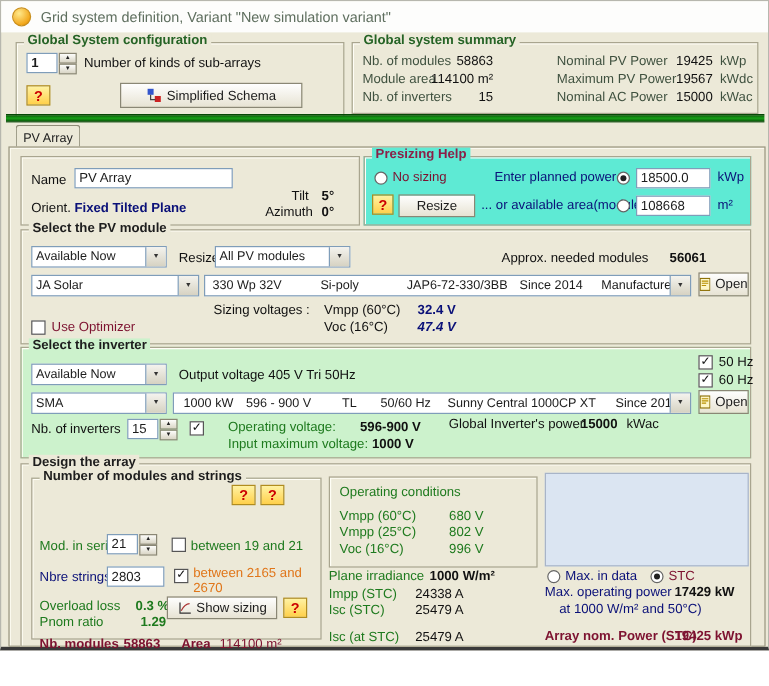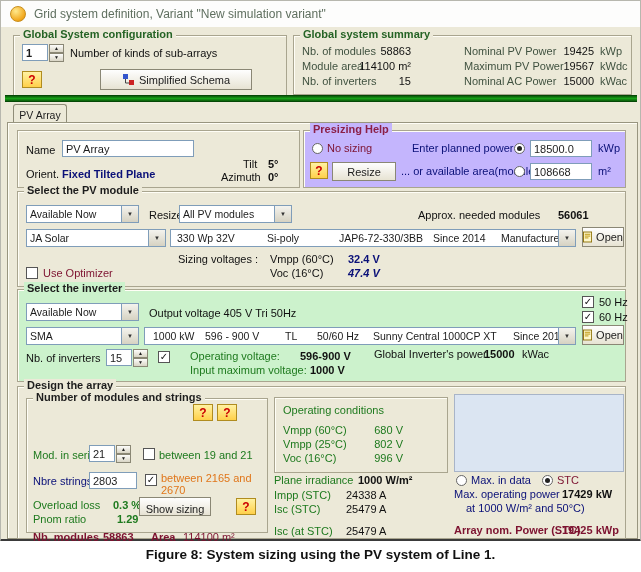--- a/index.html
+++ b/index.html
@@ -5,21 +5,21 @@
   html,body{margin:0;padding:0;background:#ffffff;}
   #app{position:relative;width:641px;height:572px;background:#fff;overflow:hidden;
        font-family:"Liberation Sans","DejaVu Sans",sans-serif;font-size:11px;color:#1c1c1c;}
   #dialog{position:absolute;left:0;top:0;width:639px;height:538px;background:#ece9d8;
           border:1px solid #b7b7ae;border-bottom:3px solid #3a3a3a;}
   #titlebar{position:absolute;left:0;top:0;width:100%;height:26px;background:#fdfdfc;display:flex;align-items:center;}
   #titlebar .ticon{width:14px;height:14px;border-radius:50%;margin-left:9px;
      background:radial-gradient(circle at 35% 30%,#ffe98c,#f2a71b 70%,#c77d0a);border:1px solid #c98f1d;}
   #titlebar .ttext{margin-left:8px;color:#5f6f5f;font-size:12px;}
   .grp{position:absolute;border:1px solid #a9a58f;background:#ece9d8;box-shadow:inset 1px 1px 0 #fffef6;}
-  .grp.pink{background:#c4b5fd;}
+  .grp.pink{background:#5eead4;}
   .grp.greenbg{background:#ccf2cc;}
   .gtitle{position:absolute;top:-8px;left:6px;padding:0 3px;font-weight:bold;font-size:11px;background:inherit;white-space:nowrap;}
   .t-green{color:#256325;}
   .t-mar{color:#8b2048;}
   .t-dark{color:#1d1d1d;}
   .lb{position:absolute;white-space:nowrap;font-size:11px;}
   .navy{color:#0a1078;}
   .grn{color:#1e7a1e;}
   .mar{color:#7d1230;}
   .org{color:#e0761a;}
@@ -261,21 +261,21 @@
       <span class="lb navy" style="left:6px;top:76px;">Nbre strings</span>
       <div class="tbox" style="left:62px;top:73px;width:48px;height:17px;">2803</div>
       <span class="chk" style="left:118px;top:75px;">
             <span>✓</span>
           </span>
       <span class="lb org" style="left:134px;top:73px;width:96px;white-space:normal;line-height:12px;">between 2165 and 2670</span>
       <span class="lb grn" style="left:6px;top:100px;">Overload loss</span>
       <span class="lb grn bold" style="left:86px;top:100px;">0.3 %</span>
       <span class="lb grn" style="left:6px;top:114px;">Pnom ratio</span>
       <span class="lb grn bold" style="left:90px;top:114px;">1.29</span>
-      <div class="btn" style="left:112px;top:98px;width:72px;height:19px;flex-direction:column;">
+      <div class="btn" style="left:112px;top:98px;width:92px;height:19px;">
         <svg width="12" height="12" viewBox="0 0 12 12">
               <path d="M2 1v9h9" stroke="#333" fill="none"></path>
               <path d="M3 8c2-4 4-6 7-6" stroke="#a33" fill="none"></path>
             </svg>
         <span>Show sizing</span>
       </div>
       <div class="helpbtn" style="left:209px;top:99px;">?</div>
       <span class="lb mar bold" style="left:6px;top:132px;">Nb. modules</span>
       <span class="lb mar bold" style="left:76px;top:132px;">58863</span>
       <span class="lb mar bold" style="left:124px;top:132px;">Area</span>
@@ -309,16 +309,13 @@
     <span class="lb mar" style="left:539px;top:87px;">STC</span>
     <span class="lb navy" style="left:436px;top:101px;">Max. operating power</span>
     <span class="lb blk bold" style="left:544px;top:101px;">17429 kW</span>
     <span class="lb navy" style="left:448px;top:115px;">at 1000 W/m² and 50°C)</span>
     <span class="lb mar bold" style="left:436px;top:137px;">Array nom. Power (STC)</span>
     <span class="lb mar bold" style="left:544px;top:137px;">19425 kWp</span>
   </div>
 
  </div>
 
- <div id="caption">
-   <span>Figure 8: System sizing using the PV system of Line 1.</span>
- </div>
 </div>
 
 </body></html>

